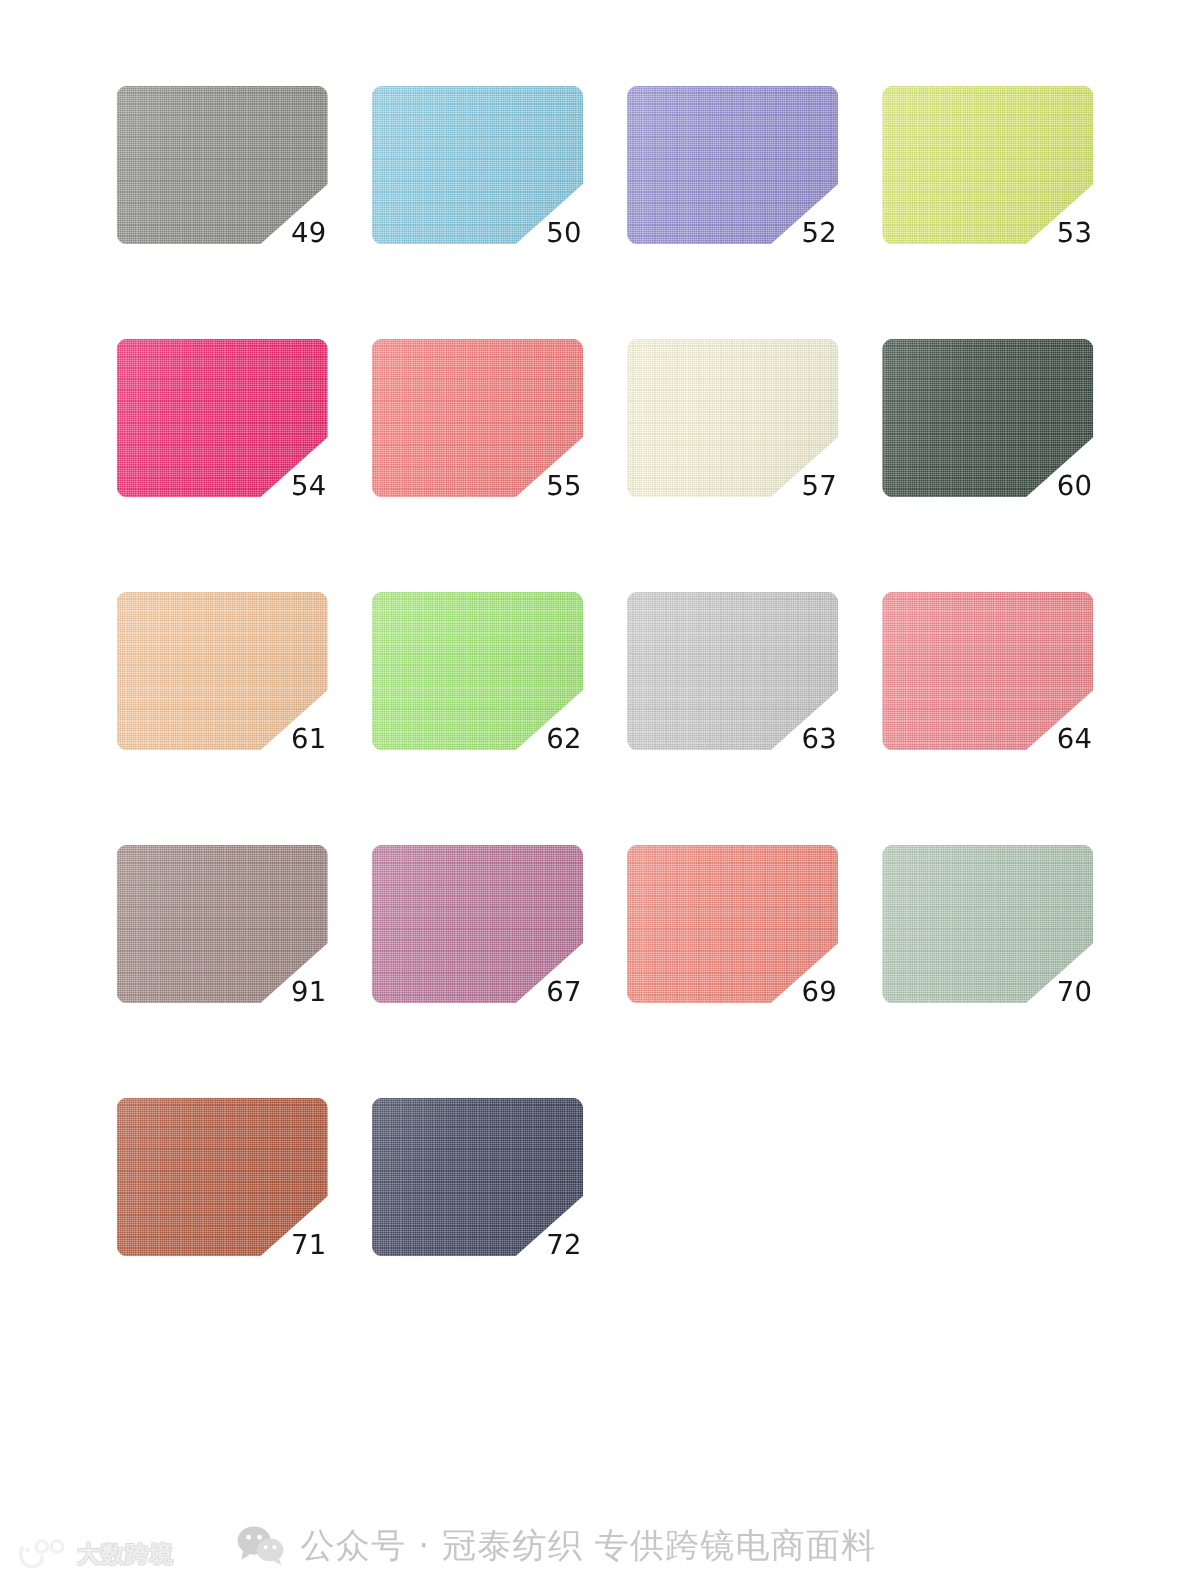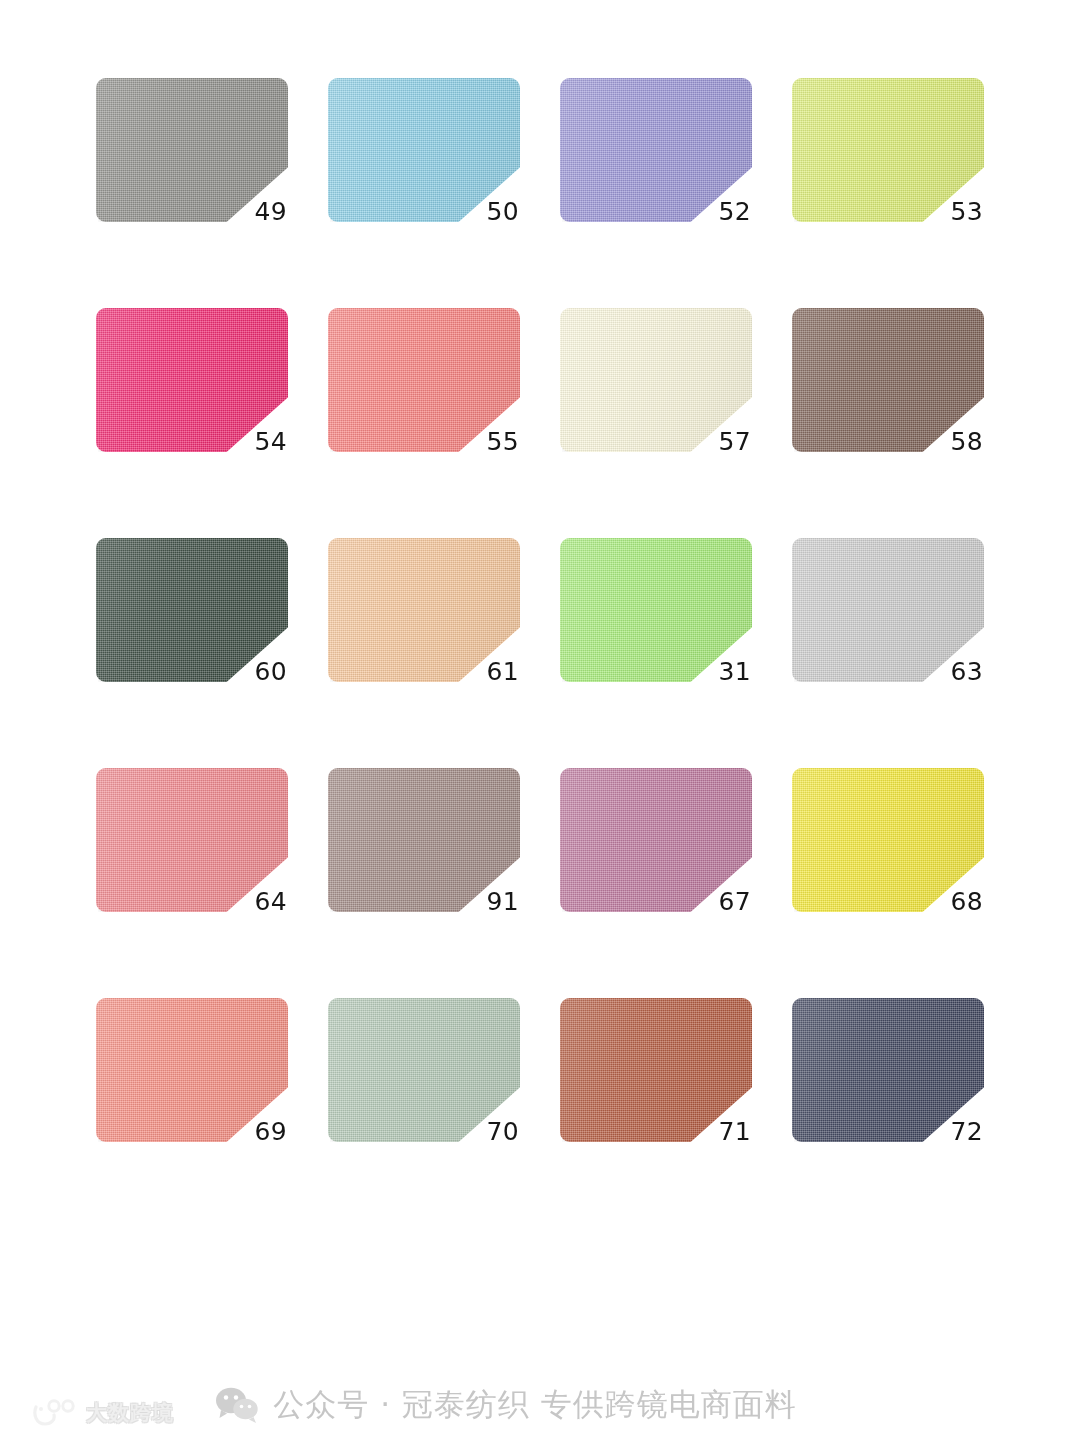--- a/index.html
+++ b/index.html
@@ -15,21 +15,21 @@
 
   .sheet {
     position: relative;
     width: 1080px;
     height: 1450px;
   }
 
   
   .swatch-grid {
     position: absolute;
-    left: 96px;
+    left: 106px;
     top: 78px;
     width: 888px;
     display: grid;
     grid-template-columns: repeat(4, 192px);
     column-gap: 40px;
     row-gap: 86px;
   }
 
   .swatch-cell {
     position: relative;
@@ -120,21 +120,21 @@
     font-size: 31px;
     color: #c6c6c6;
     font-family: "DejaVu Sans", "Liberation Sans", sans-serif;
     letter-spacing: 1px;
     white-space: nowrap;
   }
 
   
   .watermark {
     position: absolute;
-    left: 32px;
+    left: 16px;
     bottom: 22px;
     display: flex;
     align-items: center;
     gap: 8px;
     opacity: 0.55;
   }
 
   .watermark-mark { flex: 0 0 auto; display: block; }
 
   .watermark-text {
@@ -208,49 +208,41 @@
       <div class="swatch-cell">
         <div class="swatch-shadow"></div>
         <div class="swatch-chip" style="background-color: rgb(250, 246, 220);">
           <div class="swatch-texture"></div>
           <div class="swatch-sheen"></div>
         </div>
         <span class="swatch-number">57</span>
       </div>
       <div class="swatch-cell">
         <div class="swatch-shadow"></div>
-        <div class="swatch-chip" style="background-color: rgb(127, 99, 87);">
-          <div class="swatch-texture"></div>
-          <div class="swatch-sheen"></div>
-        </div>
-        <span class="swatch-number">58</span>
-      </div>
-      <div class="swatch-cell">
-        <div class="swatch-shadow"></div>
         <div class="swatch-chip" style="background-color: rgb(59, 76, 66);">
           <div class="swatch-texture"></div>
           <div class="swatch-sheen"></div>
         </div>
         <span class="swatch-number">60</span>
       </div>
       <div class="swatch-cell">
         <div class="swatch-shadow"></div>
         <div class="swatch-chip" style="background-color: rgb(247, 199, 155);">
           <div class="swatch-texture"></div>
           <div class="swatch-sheen"></div>
         </div>
         <span class="swatch-number">61</span>
       </div>
       <div class="swatch-cell">
         <div class="swatch-shadow"></div>
         <div class="swatch-chip" style="background-color: rgb(166, 236, 121);">
           <div class="swatch-texture"></div>
           <div class="swatch-sheen"></div>
         </div>
-        <span class="swatch-number">31</span>
+        <span class="swatch-number">62</span>
       </div>
       <div class="swatch-cell">
         <div class="swatch-shadow"></div>
         <div class="swatch-chip">
           <div class="swatch-texture"></div>
           <div class="swatch-sheen"></div>
         </div>
         <span class="swatch-number">63</span>
       </div>
       <div class="swatch-cell">
@@ -269,28 +261,20 @@
         </div>
         <span class="swatch-number">91</span>
       </div>
       <div class="swatch-cell">
         <div class="swatch-shadow"></div>
         <div class="swatch-chip" style="background-color: rgb(190, 120, 158);">
           <div class="swatch-texture"></div>
           <div class="swatch-sheen"></div>
         </div>
         <span class="swatch-number">67</span>
-      </div>
-      <div class="swatch-cell">
-        <div class="swatch-shadow"></div>
-        <div class="swatch-chip" style="background-color: rgb(244, 232, 57);">
-          <div class="swatch-texture"></div>
-          <div class="swatch-sheen"></div>
-        </div>
-        <span class="swatch-number">68</span>
       </div>
       <div class="swatch-cell">
         <div class="swatch-shadow"></div>
         <div class="swatch-chip" style="background-color: rgb(247, 142, 130);">
           <div class="swatch-texture"></div>
           <div class="swatch-sheen"></div>
         </div>
         <span class="swatch-number">69</span>
       </div>
       <div class="swatch-cell">

